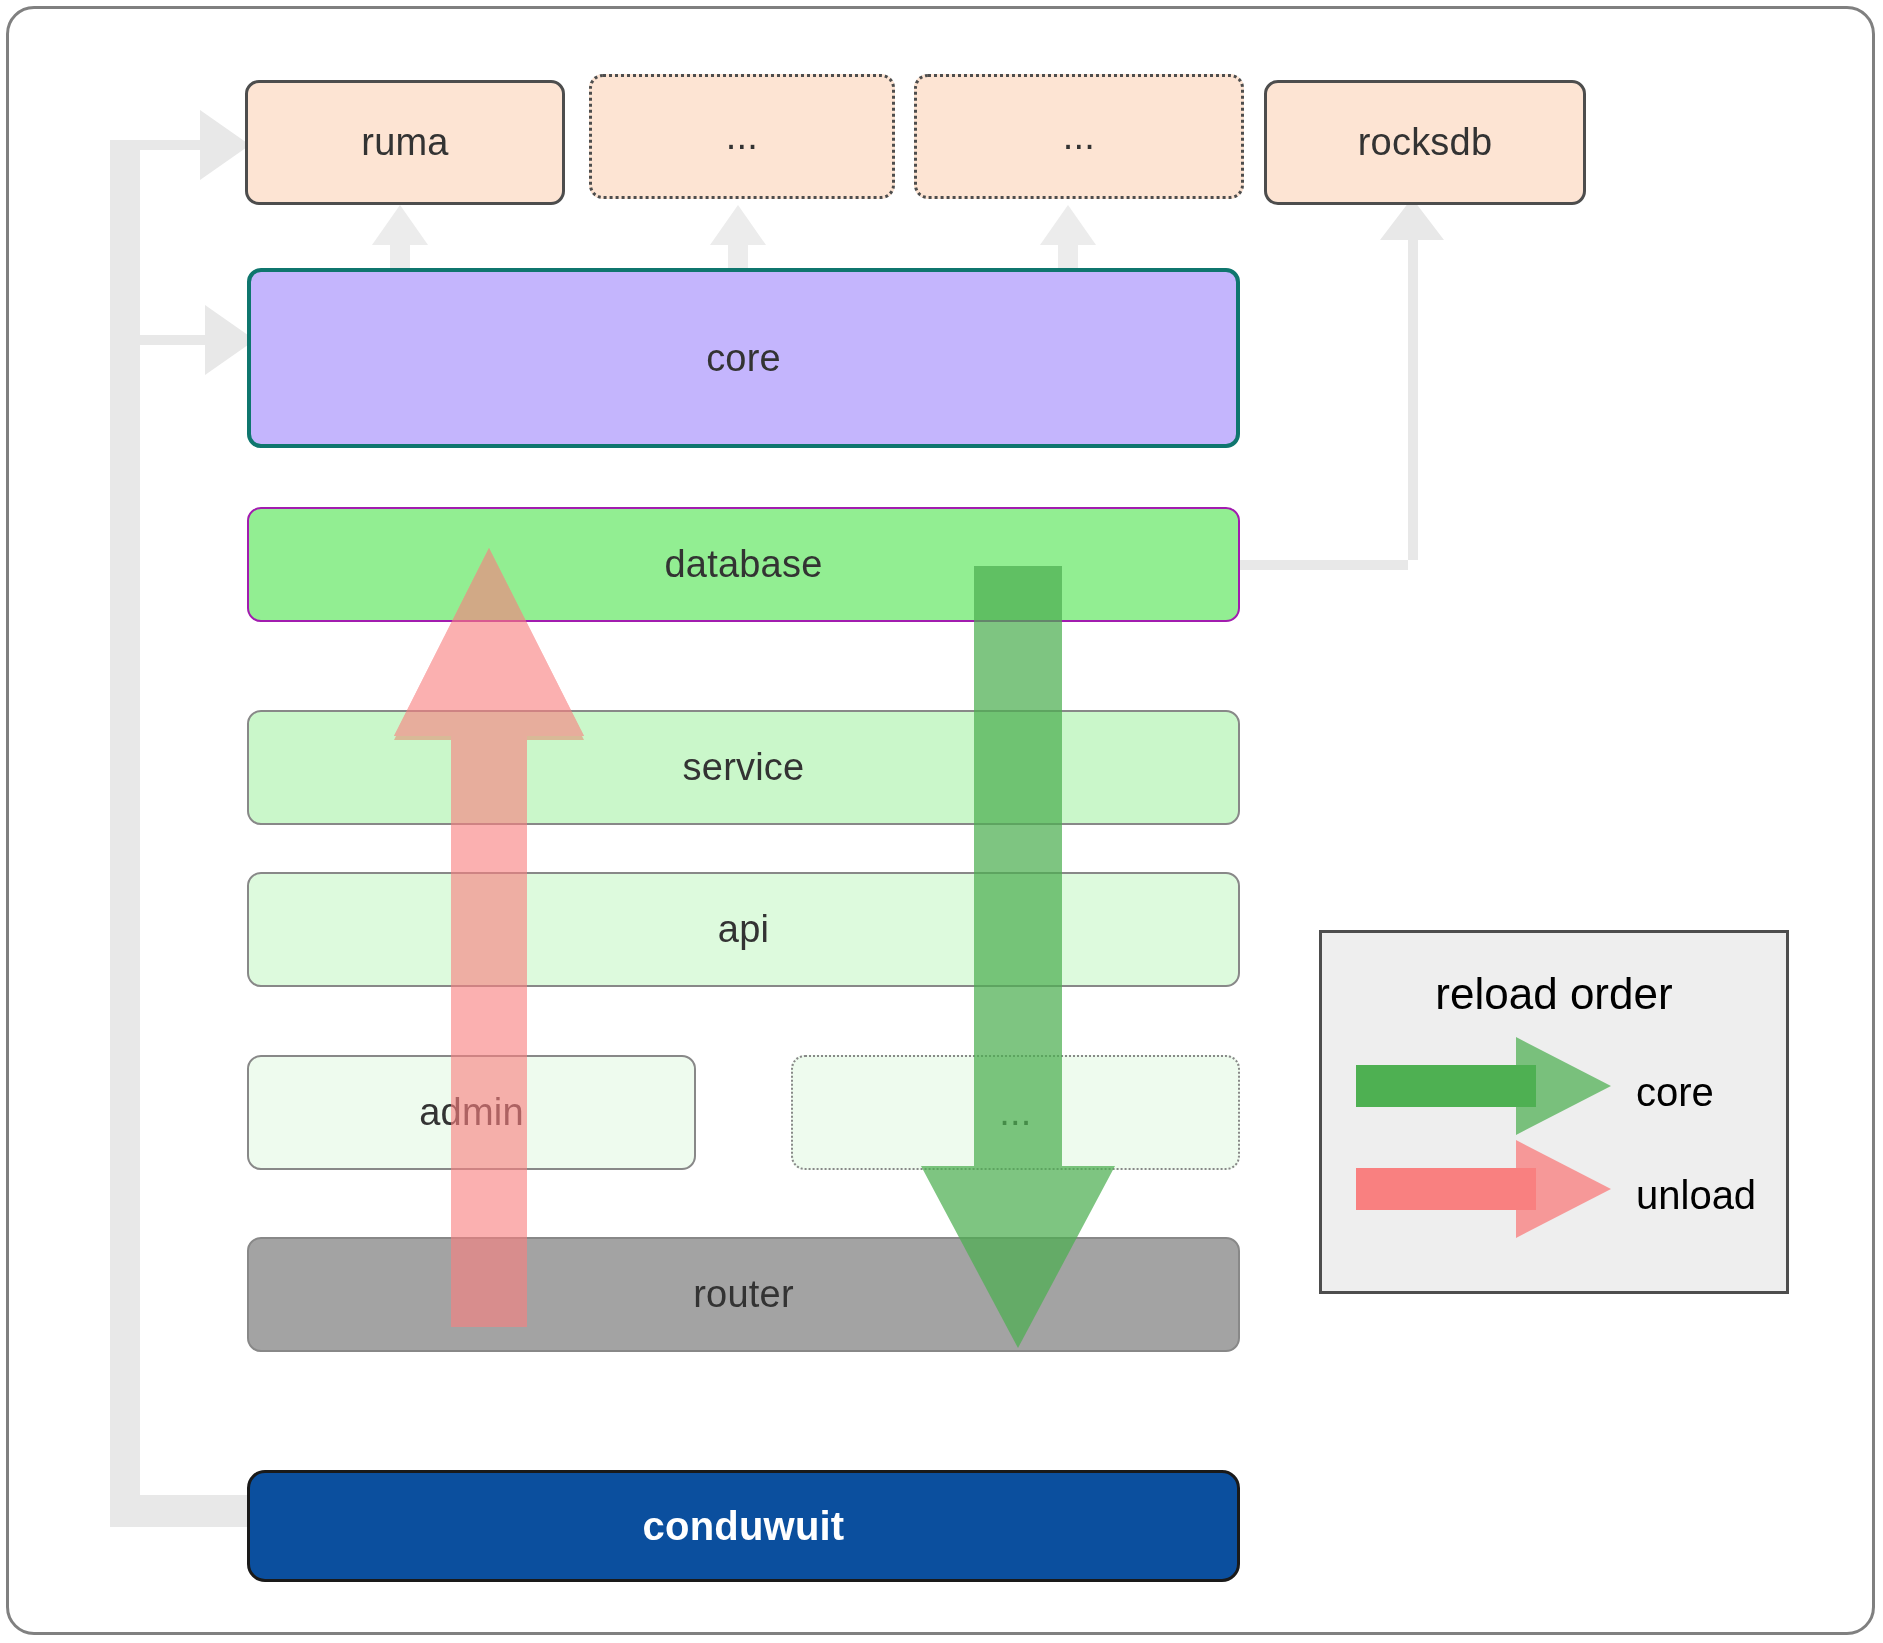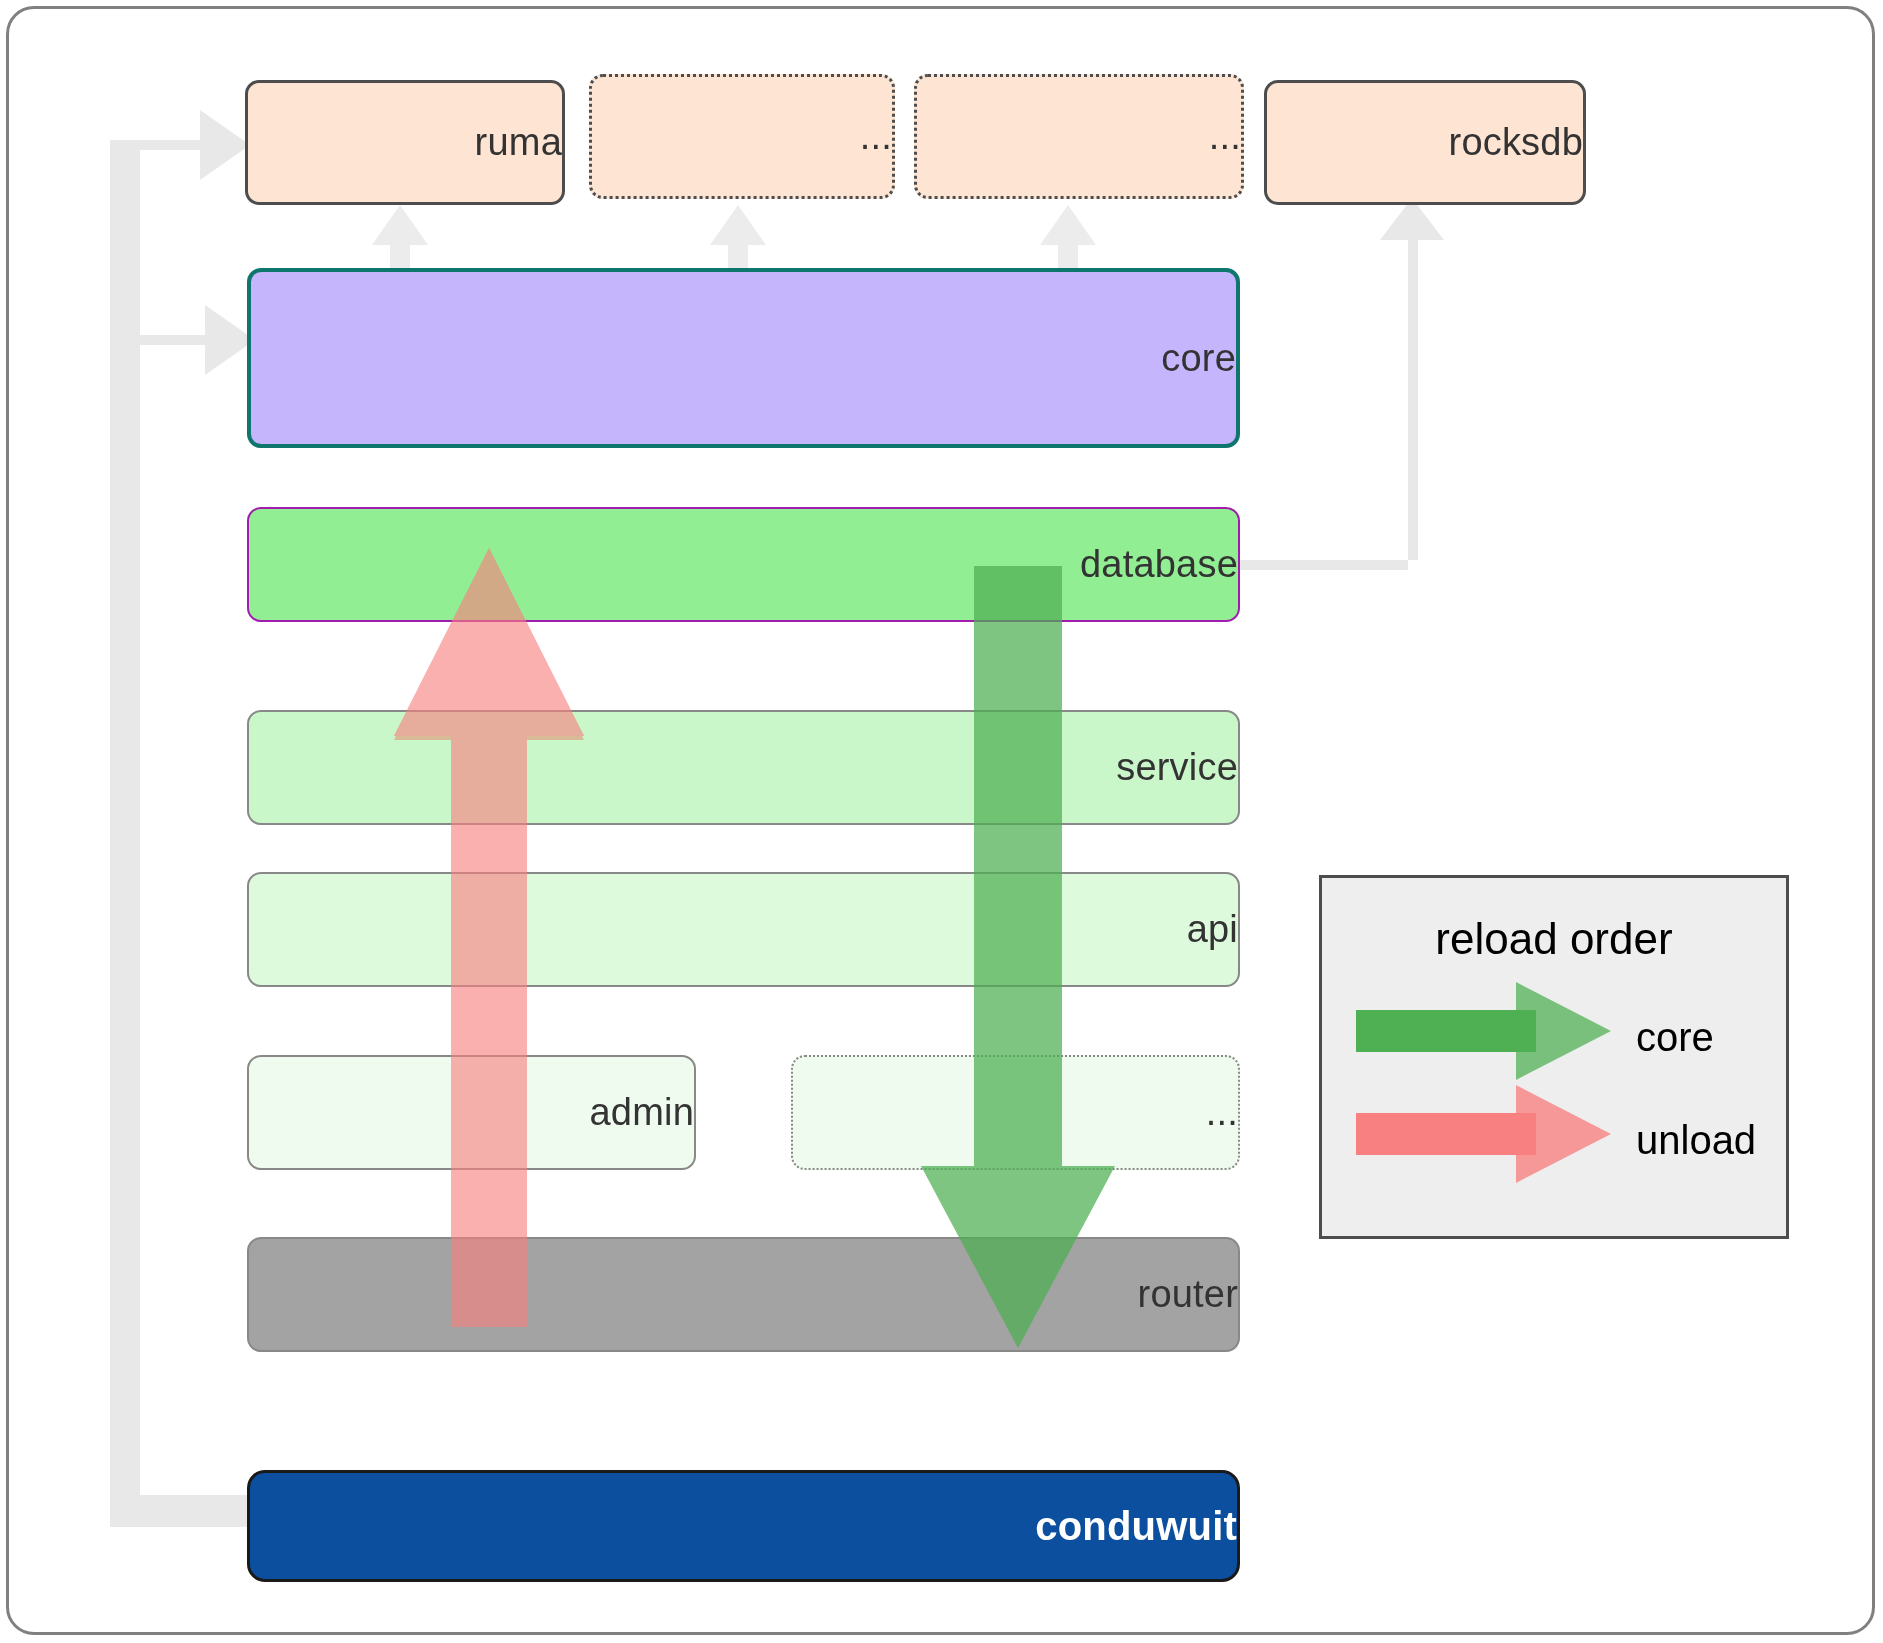--- a/index.html
+++ b/index.html
@@ -31,21 +31,21 @@
     left: 0; top: 0;
     width: 1883px;
     height: 1643px;
     pointer-events: none;
   }
   .node {
     position: absolute;
     box-sizing: border-box;
     display: flex;
     align-items: center;
-    justify-content: flex-end;
+    justify-content: center;
     border-radius: 14px;
     font-size: 38px;
     color: #333333;
     letter-spacing: 0.2px;
   }
   .node.dep {
     background: #fde4d3;
     border: 3px solid #4d4d4d;
   }
   .node.dep-dotted {
@@ -87,21 +87,21 @@
     font-weight: bold;
     border-radius: 18px;
   }
   .node-label {
     pointer-events: none;
     user-select: none;
   }
   #legend {
     position: absolute;
     left: 1319px;
-    top: 875px;
+    top: 930px;
     width: 470px;
     height: 364px;
     background: #eeeeee;
     border: 3px solid #4d4d4d;
     box-sizing: border-box;
   }
   #legend-title {
     position: absolute;
     left: 0;
     top: 36px;

